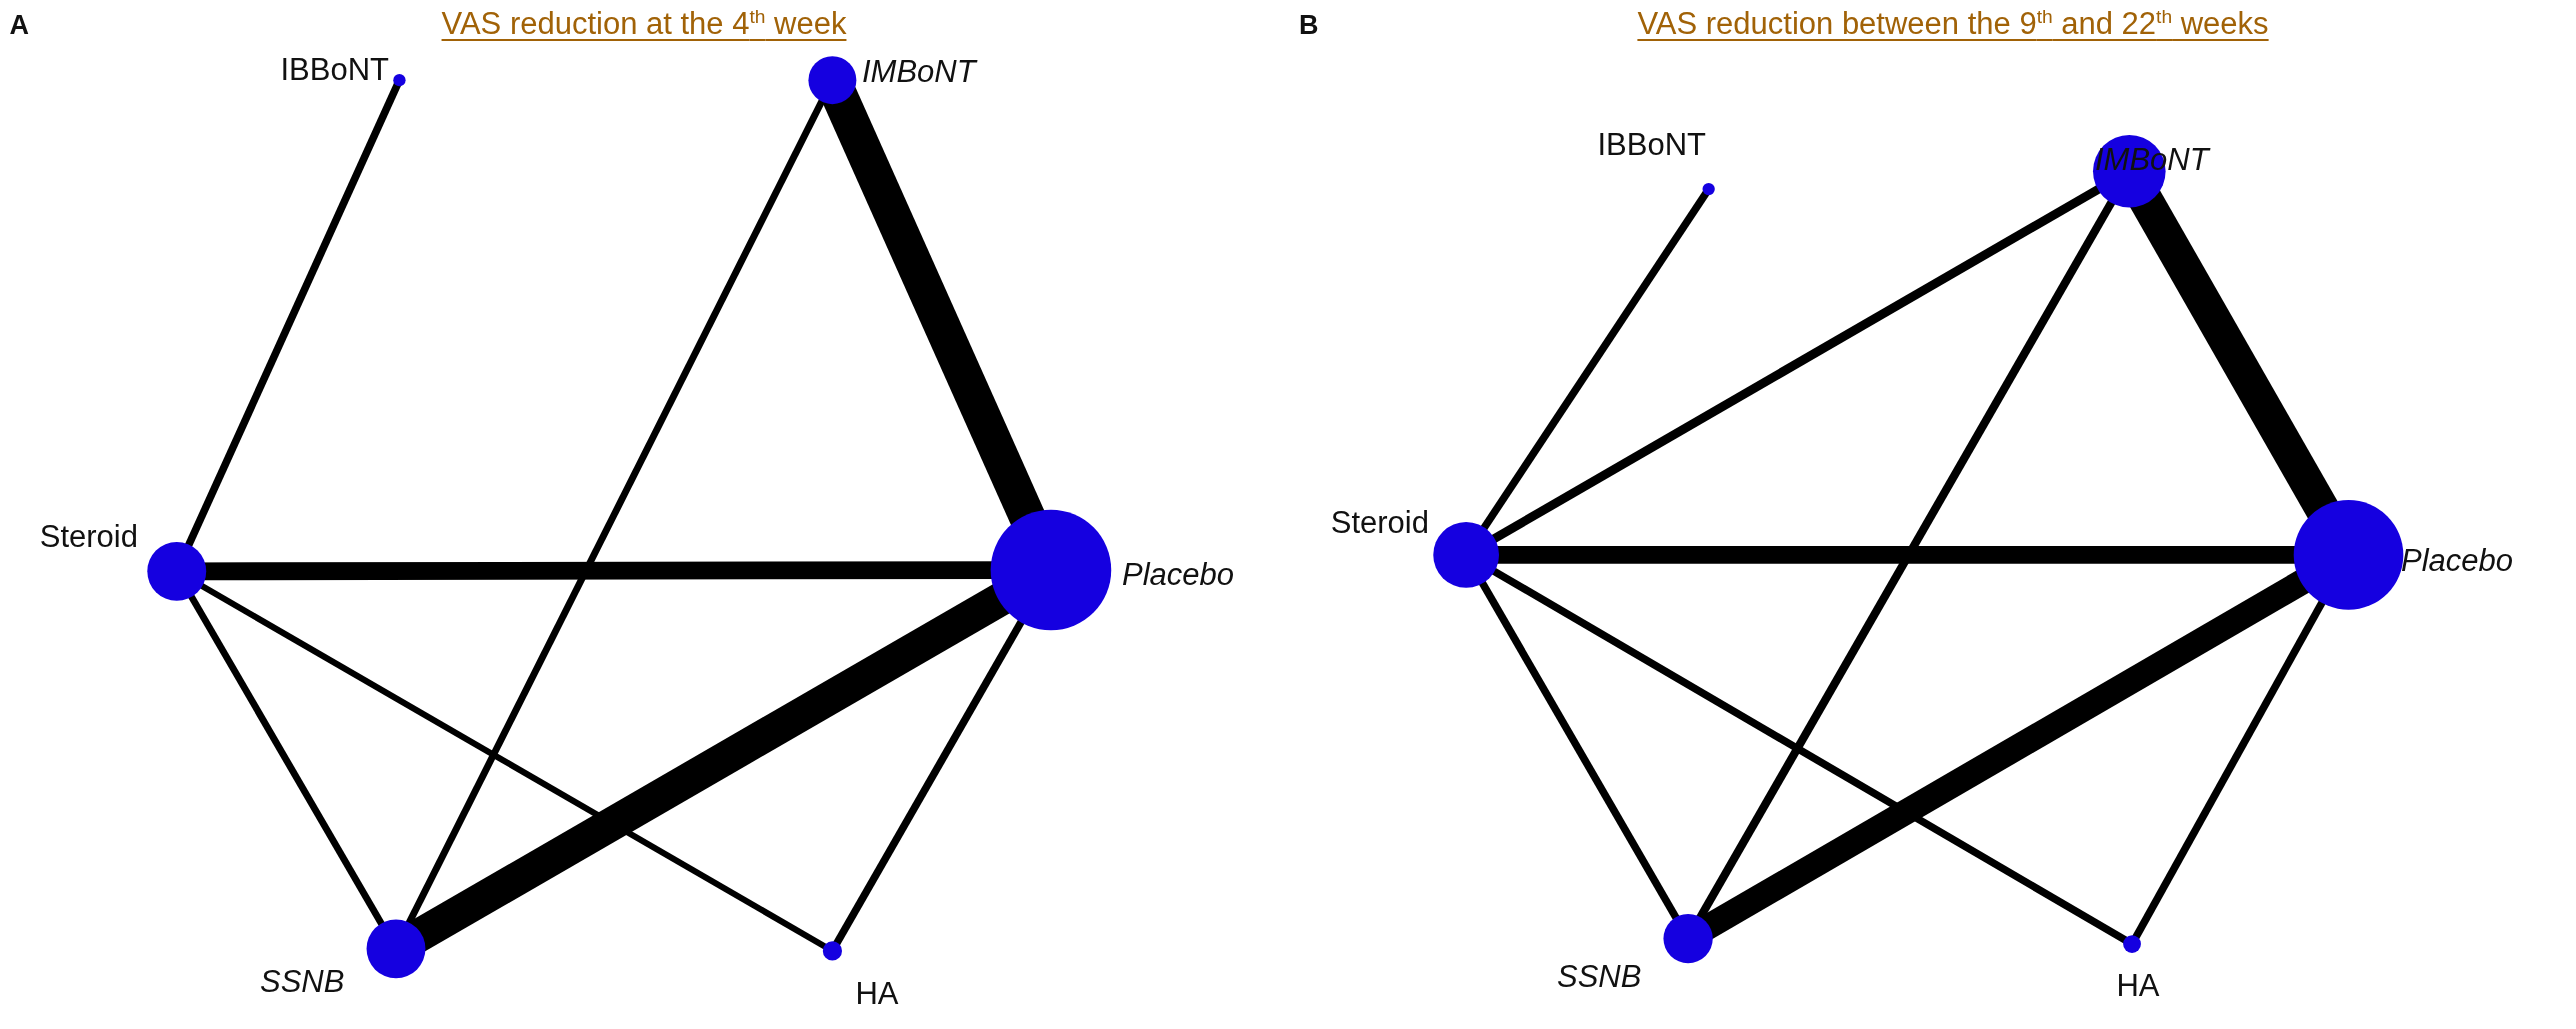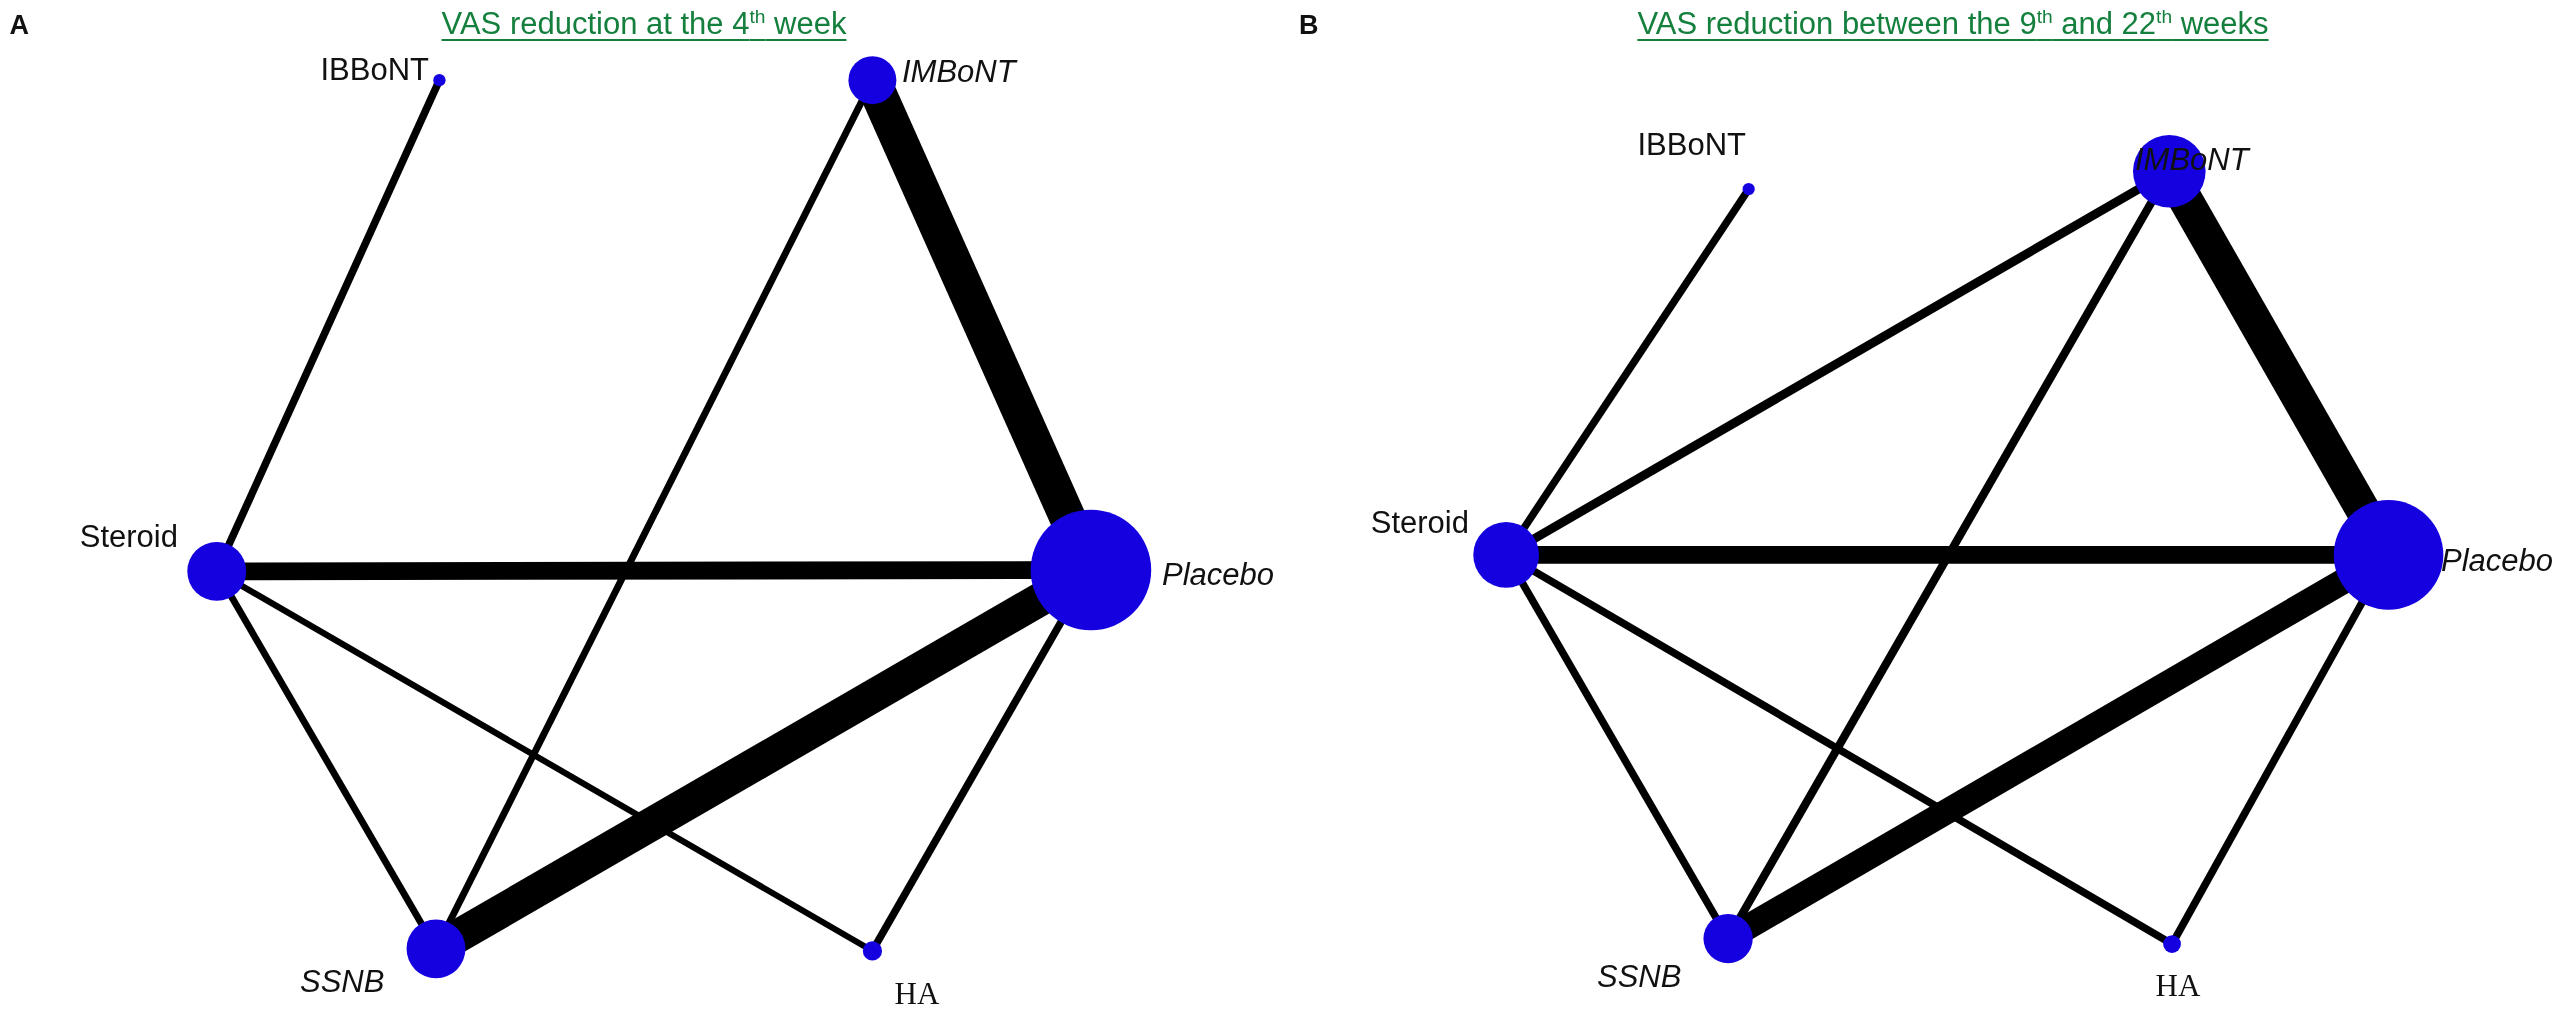--- a/index.html
+++ b/index.html
@@ -42,21 +42,21 @@
 
   .panel-title {
     position: absolute;
     top: 5.5px;
     font-size: 31px;
     line-height: 1.15;
     white-space: nowrap;
     text-decoration: underline;
     text-underline-offset: 4.8px;
     text-decoration-thickness: 2.1px;
-    color: #15803d;
+    color: #a16207;
   }
   #panel-a .panel-title {
     left: 644px;
     transform: translateX(-50%);
   }
   #panel-b .panel-title {
     left: 665px;
     transform: translateX(-50%);
   }
   .panel-title sup {
@@ -64,38 +64,37 @@
     vertical-align: super;
     line-height: 0;
   }
 
   .graph {
     position: absolute;
     left: 0;
     top: 0;
     width: 1288px;
     height: 761px;
-    margin-left: 40px;
   }
   .graph svg {
     display: block;
     width: 1288px;
     height: 1029px;
   }
 
   .node-label {
     position: absolute;
     font-size: 31px;
     line-height: 1;
     white-space: nowrap;
     color: #111111;
   }
   .nl-right  { transform: translate(0, -50%); font-style: italic; }
   .nl-left   { transform: translate(-100%, -50%); }
-  .nl-center { transform: translate(-50%, -50%); font-family: Liberation Serif, serif; }
+  .nl-center { transform: translate(-50%, -50%); }
 </style>
 </head>
 <body>
 
 <div id="figure">
 
   <div class="panel" id="panel-a">
     <div class="panel-letter">A</div>
 
     <div class="panel-title"><span>VAS reduction at the 4</span><sup>th</sup><span> week</span></div>

